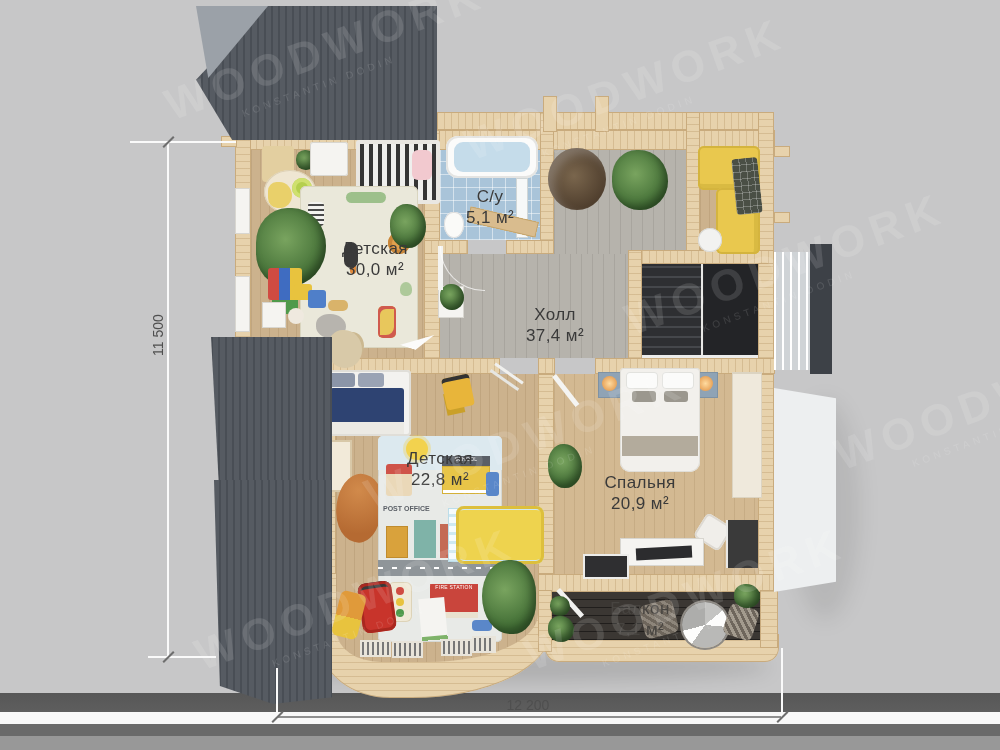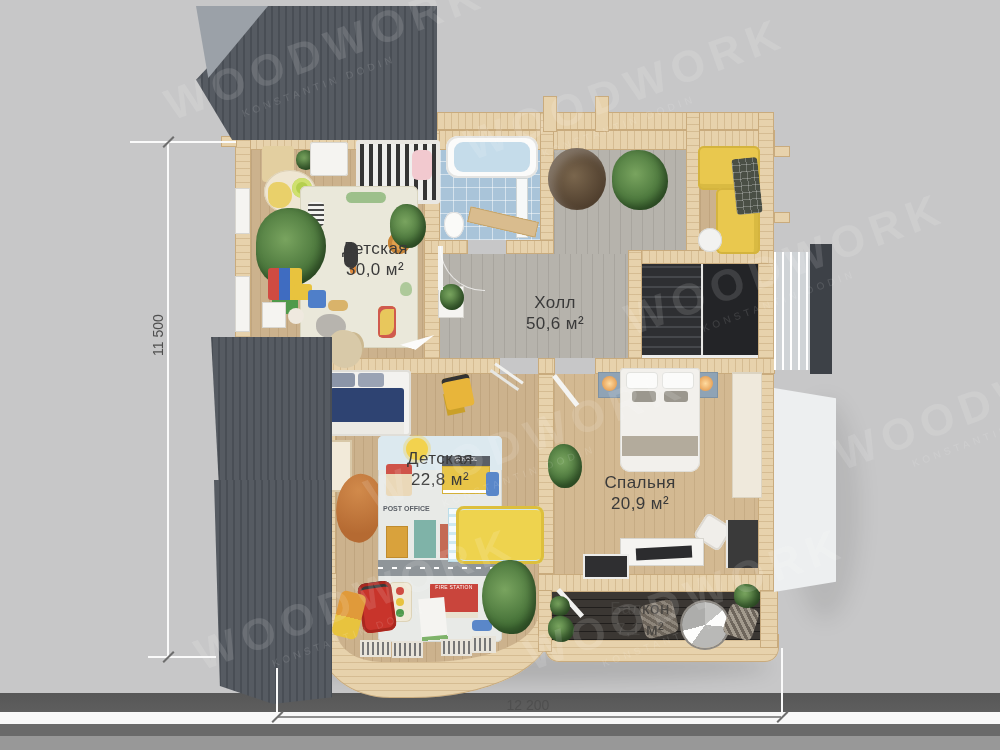--- a/index.html
+++ b/index.html
@@ -235,23 +235,27 @@
 
   <div class="abs roof" style="left:196px;top:6px;width:241px;height:134px;clip-path:polygon(29% 0,100% 0,100% 100%,15% 100%,0 55%);"></div>
   <div class="abs gable" style="left:196px;top:6px;width:72px;height:72px;clip-path:polygon(0 0,100% 0,17% 100%);"></div>
   <div class="abs roof" style="left:206px;top:337px;width:126px;height:143px;clip-path:polygon(4% 0,100% 0,100% 100%,10% 100%);"></div>
   <div class="abs roof" style="left:214px;top:480px;width:118px;height:224px;clip-path:polygon(0 0,100% 0,100% 97%,50% 100%,5% 92%);"></div>
 
   <div class="abs room-label" style="left:305px;top:238px;width:140px;">
     <span>Детская</span><br>
     <span>30,0 м²</span>
   </div>
-  <div class="abs room-label" style="left:490px;top:292px;width:130px;">
+  <div class="abs room-label" style="left:440px;top:186px;width:100px;">
+    <span>С/у</span><br>
+    <span>5,1 м²</span>
+  </div>
+  <div class="abs room-label" style="left:490px;top:304px;width:130px;">
     <span>Холл</span><br>
-    <span>50,6 м²</span>
+    <span>37,4 м²</span>
   </div>
   <div class="abs room-label" style="left:370px;top:448px;width:140px;">
     <span>Детская</span><br>
     <span>22,8 м²</span>
   </div>
   <div class="abs room-label" style="left:570px;top:472px;width:140px;">
     <span>Спальня</span><br>
     <span>20,9 м²</span>
   </div>
   <div class="abs room-label" style="left:575px;top:598px;width:130px;color:#474440;">

